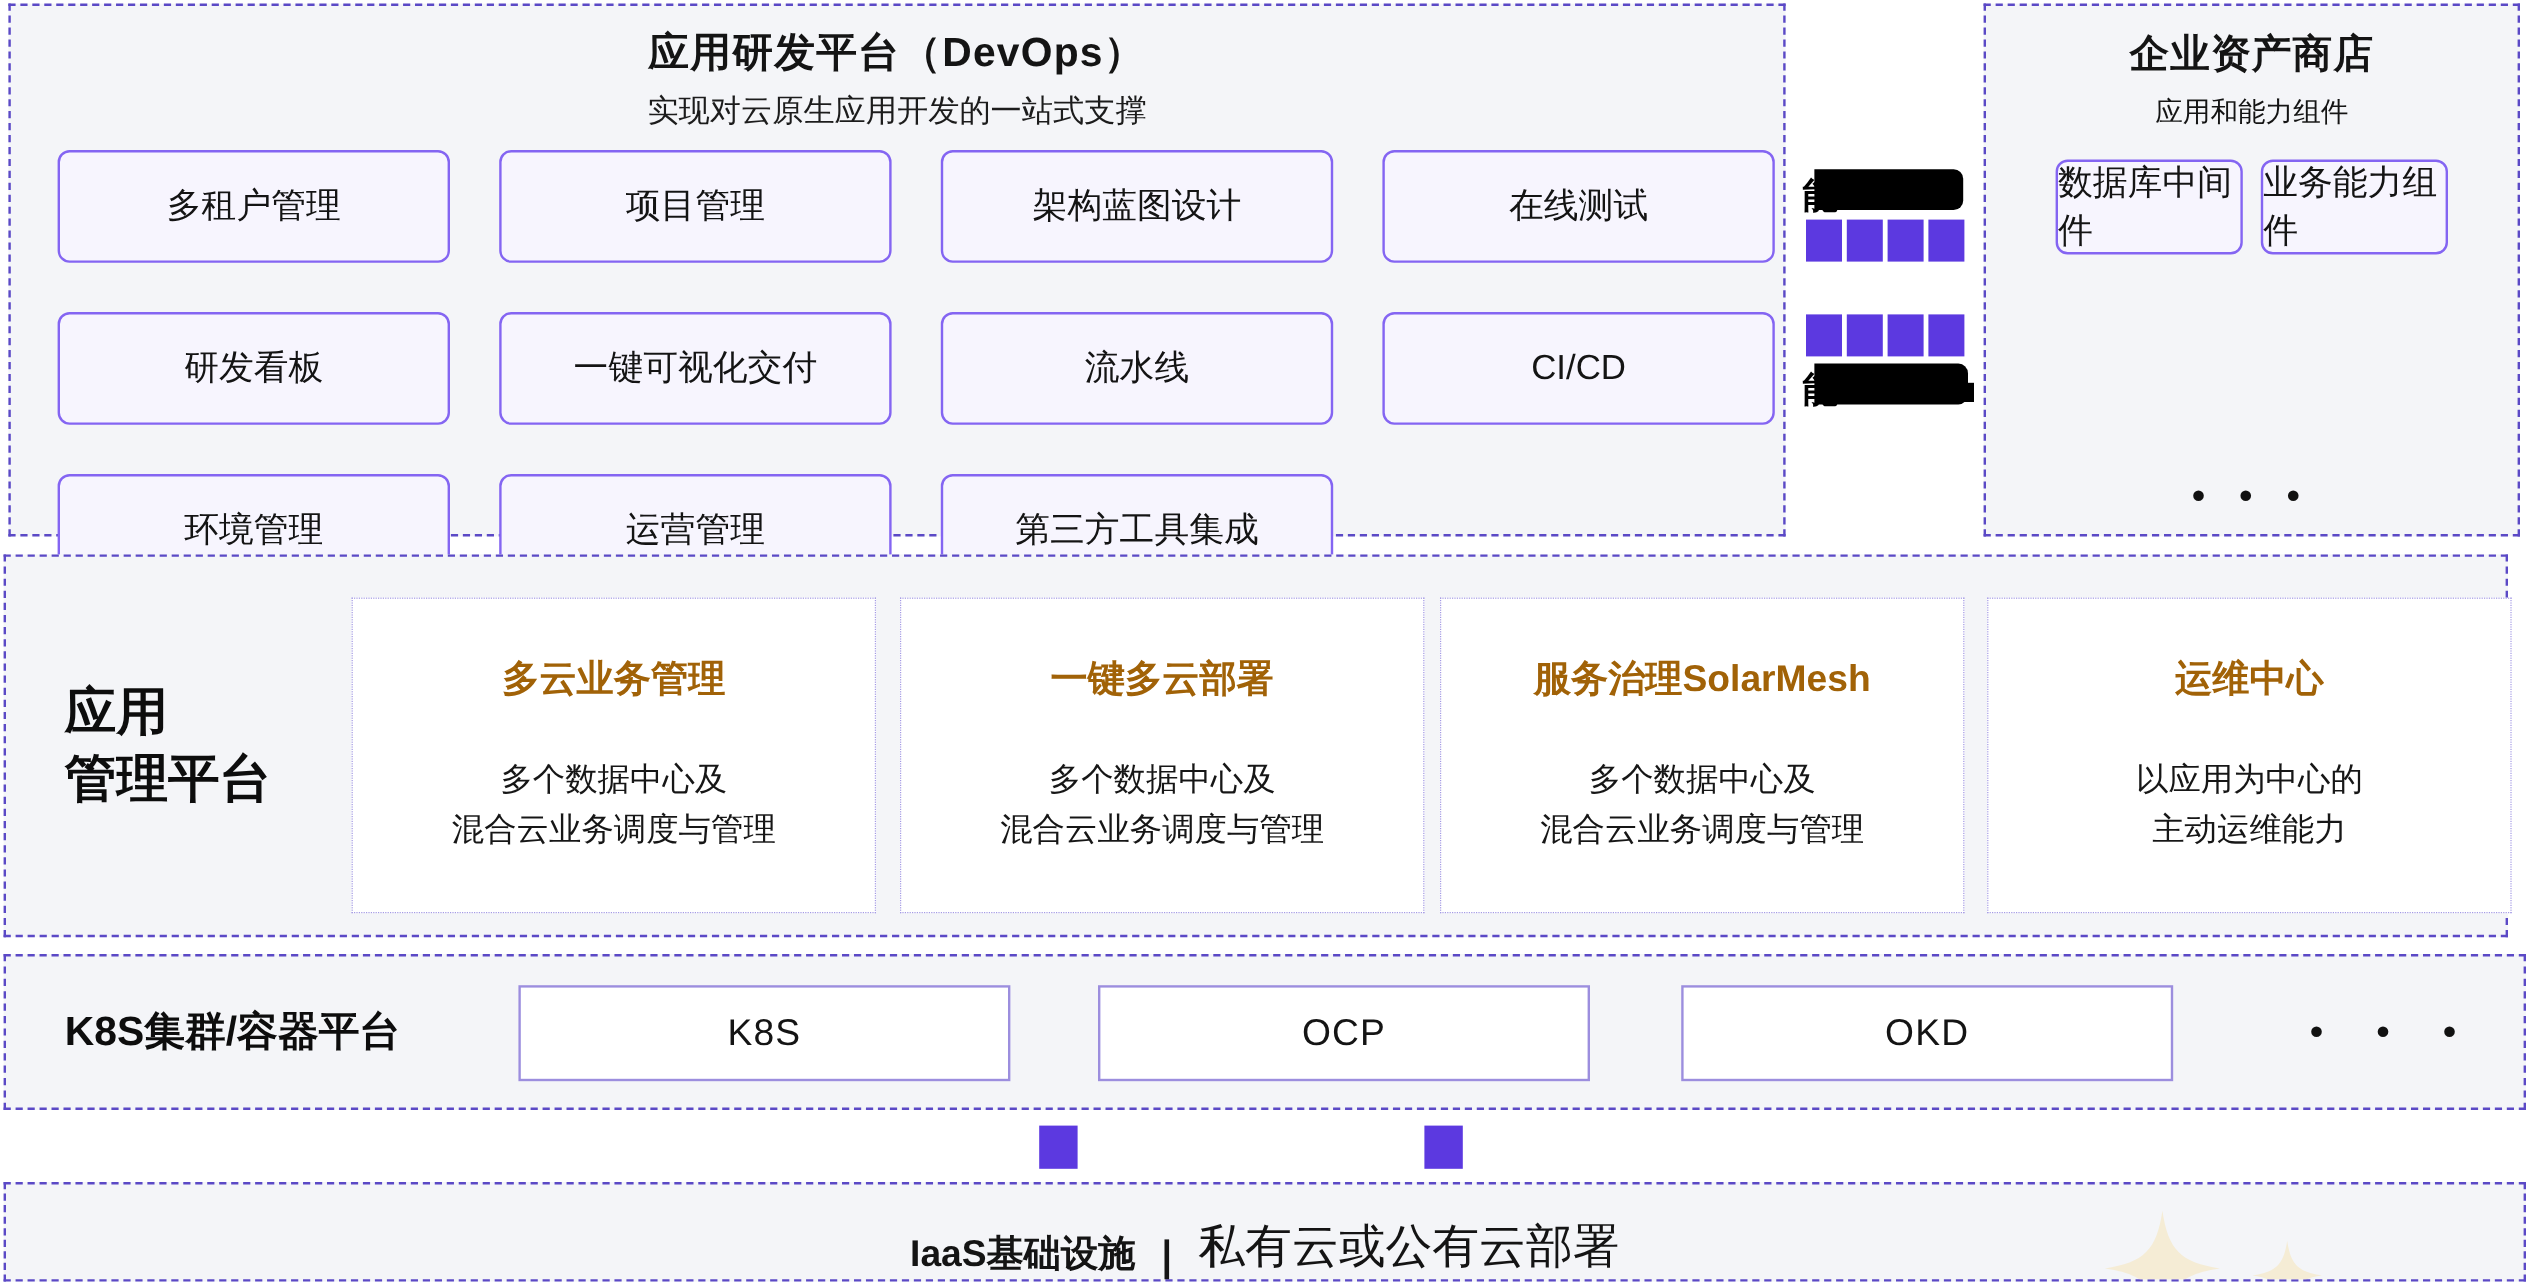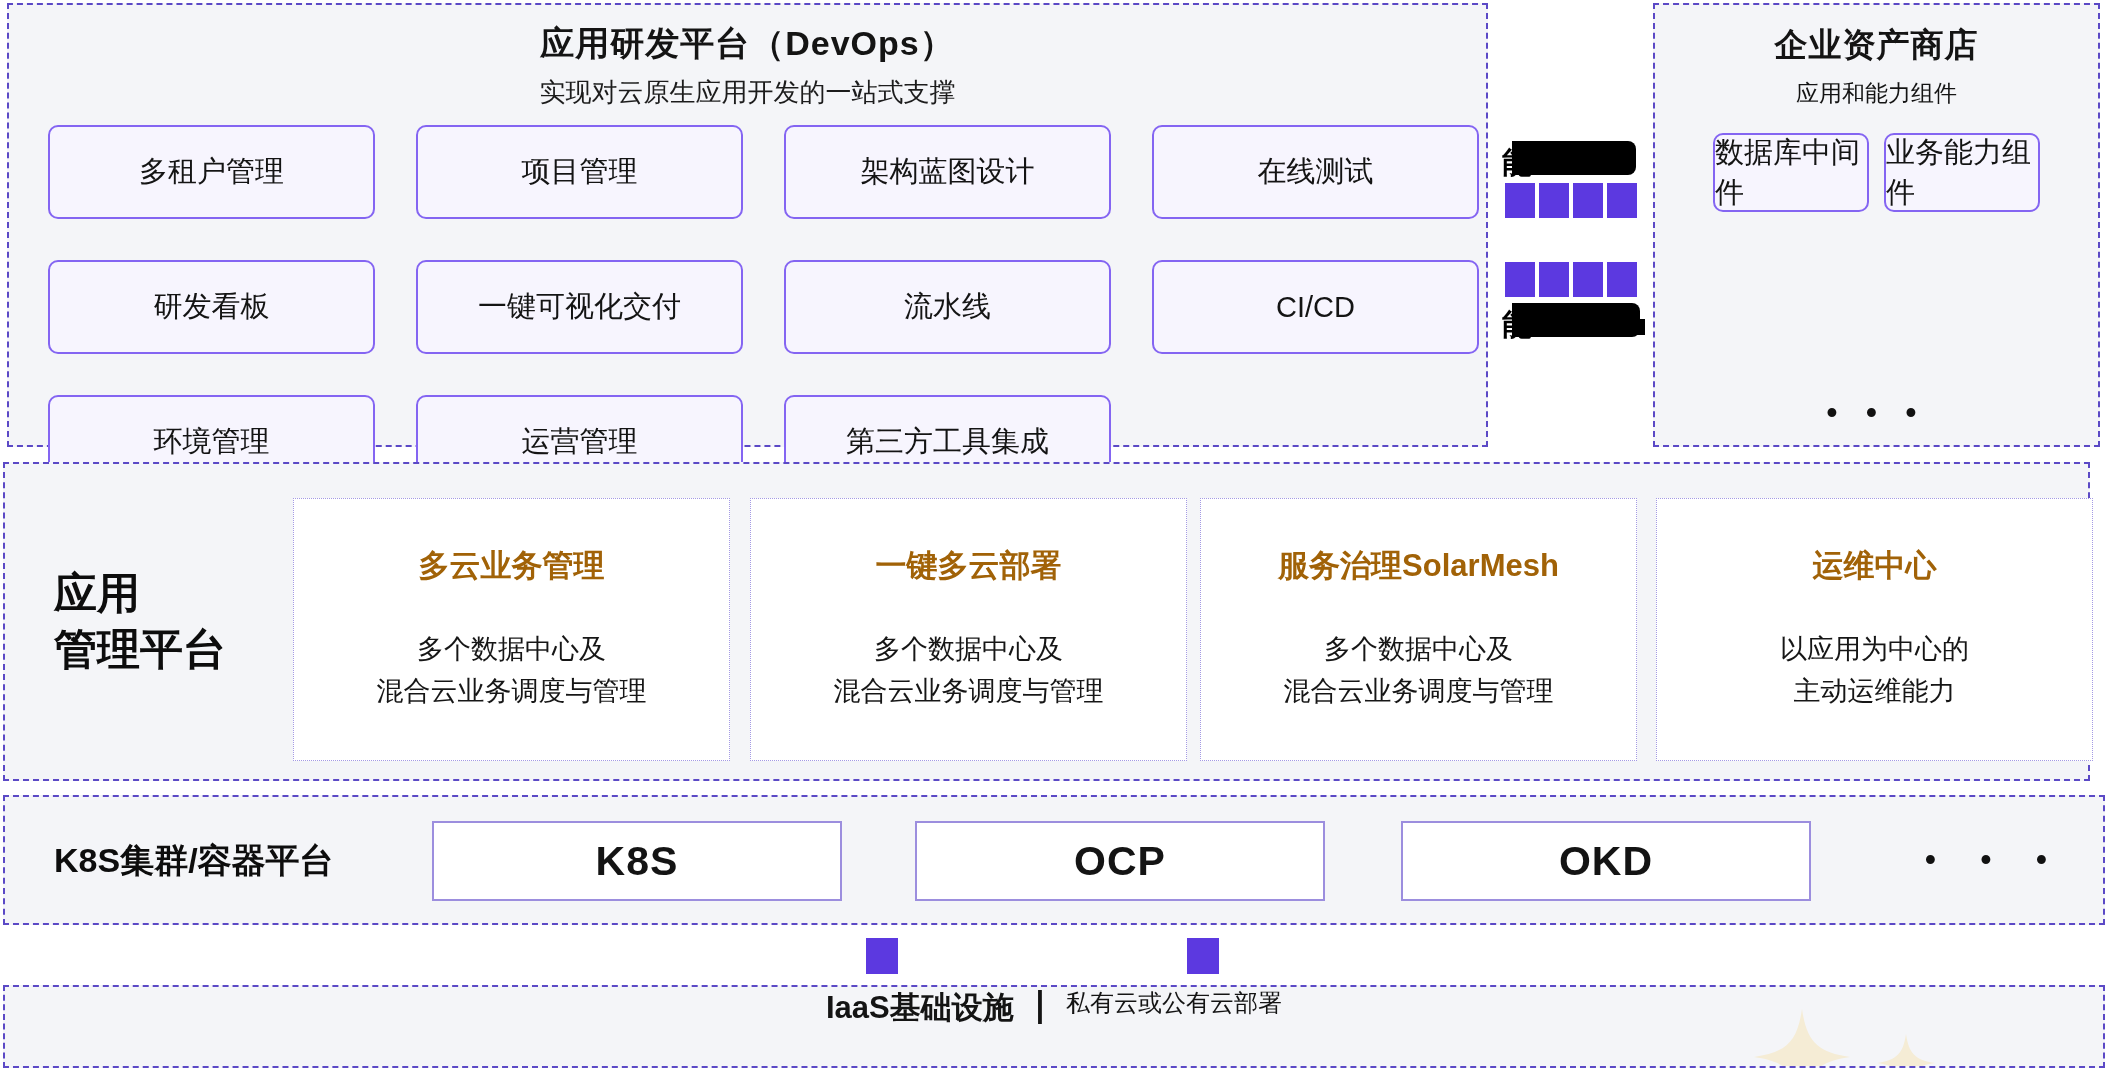--- a/index.html
+++ b/index.html
@@ -56,35 +56,35 @@
   .mgmt-card .card-title { margin-top:46px; font-size:31px; font-weight:bold; color:#a16207; }
   .mgmt-card .card-desc { margin-top:42px; font-size:27px; line-height:1.55; color:#161616; }
   .card-1 { left:288px; } .card-2 { left:745px; } .card-3 { left:1195px; } .card-4 { left:1651px; }
   
   .band-k8s { left:3px; top:795px; width:2102px; height:130px; }
   .band-k8s .band-label { font-size:34px; }
   .cluster-box {
     position:absolute; top:24px; width:410px; height:80px;
     background:#ffffff; border:2px solid #9c8ede;
     display:flex; align-items:center; justify-content:center;
-    font-size:41px; font-weight:bold; letter-spacing:1px;
+    font-size:31px; font-weight:normal; letter-spacing:1px;
   }
   .cluster-1 { left:427px; } .cluster-2 { left:910px; } .cluster-3 { left:1396px; }
   .band-k8s .dots { position:absolute; left:1920px; top:50%; transform:translateY(-50%); letter-spacing:18px; }
   
   .link-sq { position:absolute; width:32px; height:36px; background:#5c39e0; }
   .link-sq.a { left:866px; top:938px; } .link-sq.b { left:1187px; top:938px; }
   
   .band-iaas {
     left:3px; top:985px; width:2102px; height:83px;
-    display:flex; align-items:flex-start; justify-content:center; gap:22px; overflow:hidden;
+    display:flex; align-items:flex-end; justify-content:center; gap:22px; overflow:hidden;
   }
   .iaas-bold { font-size:31px; font-weight:bold; }
   .iaas-divider { font-size:30px; font-weight:600; transform:scaleY(1.25); }
-  .iaas-regular { font-size:24px; }
+  .iaas-regular { font-size:39px; }
   .sparkle { position:absolute; }
   .sparkle.big { left:1749px; top:22px; }
   .sparkle.small { left:1872px; top:47px; }
 </style>
 </head>
 <body>
 
 <section class="dashed-panel panel-devops">
   <div class="head">
     <div class="title">应用研发平台（DevOps）</div>

